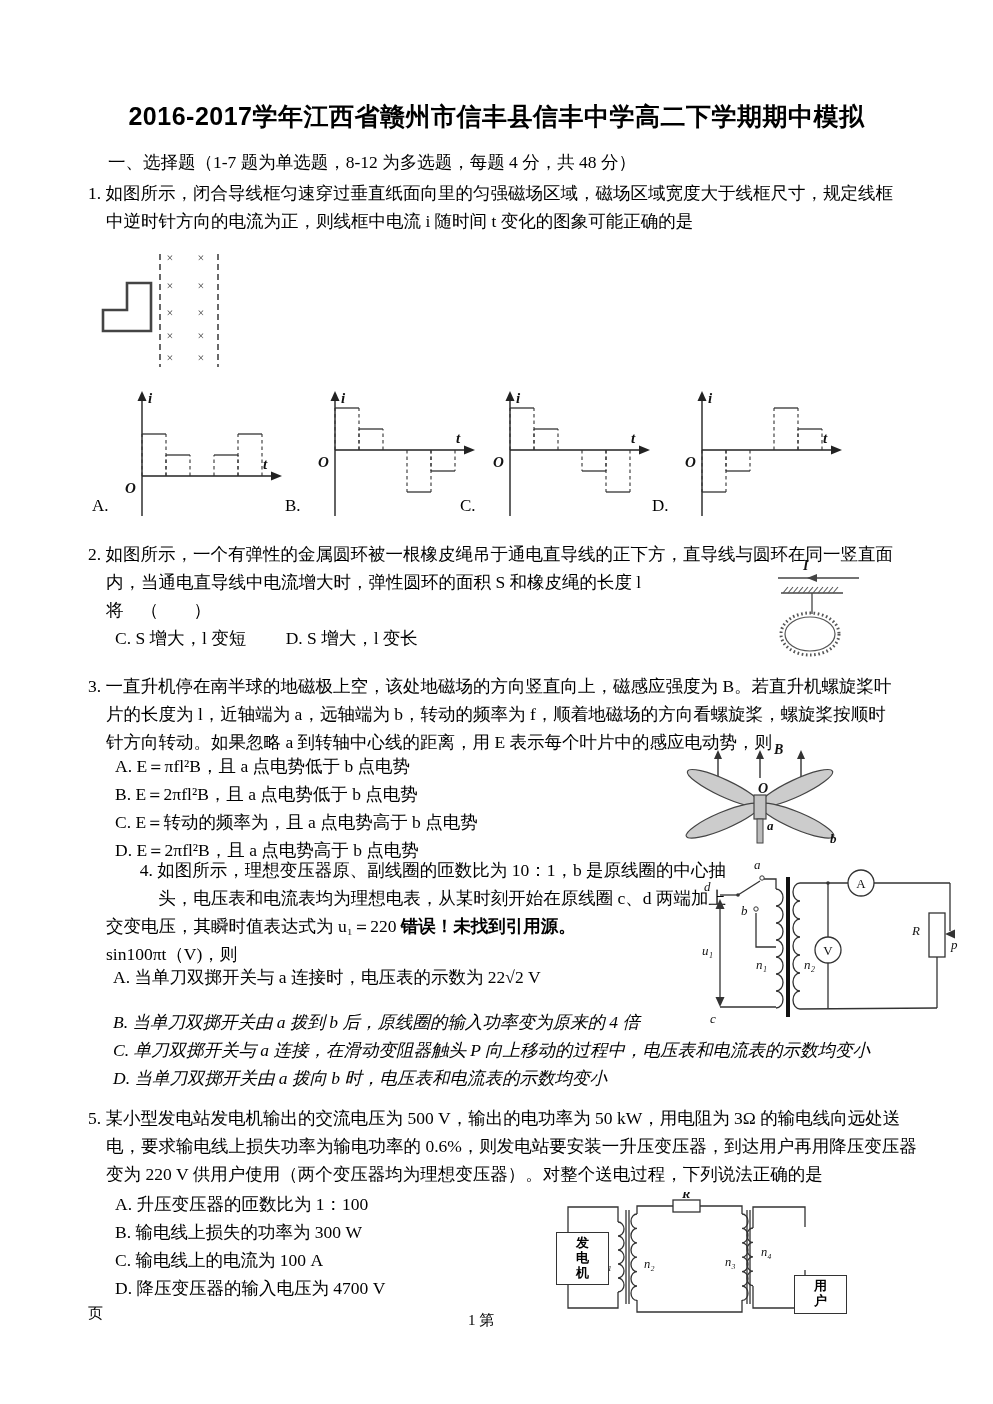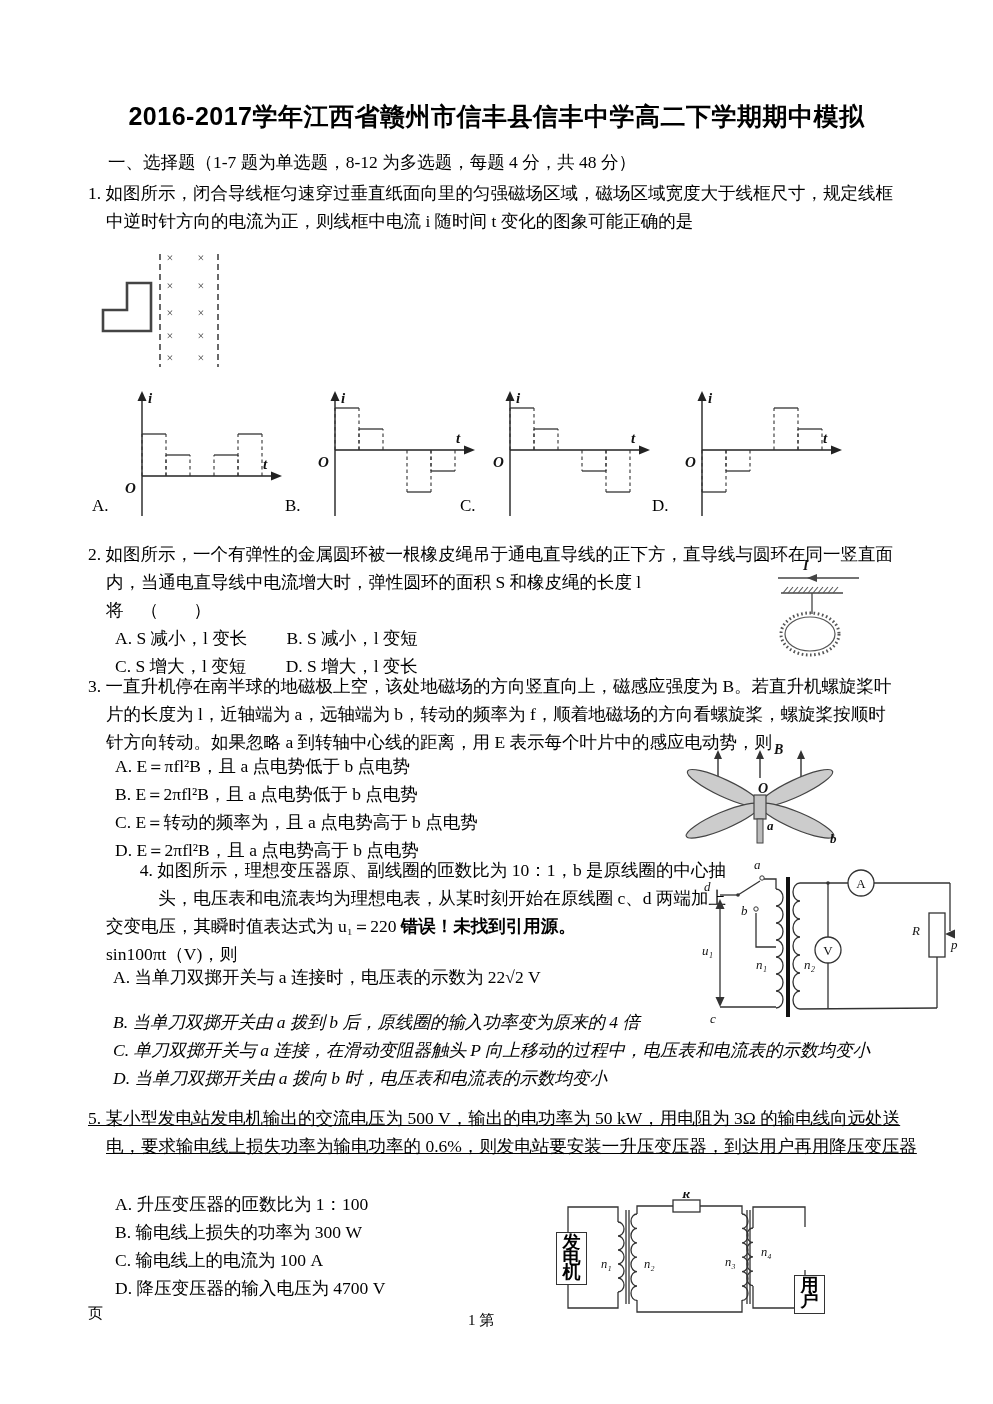--- a/index.html
+++ b/index.html
@@ -22,21 +22,21 @@
   .opts .tline{white-space:nowrap;}
   .oneline{white-space:nowrap;line-height:28px;}
   .bold{font-weight:bold;}
   .graph-cell{position:absolute;width:195px;height:140px;}
   .graph-label{position:absolute;left:2px;top:108px;font-size:17px;}
   .graph-cell svg{position:absolute;left:26px;top:0;}
   svg{display:block;}
   svg text{font-family:"Liberation Serif","DejaVu Serif",serif;}
   .vbox{
     position:absolute;border:1.6px solid #333;width:19px;text-align:center;
-    font-size:18px;line-height:15px;font-weight:bold;padding:2px 5px;
+    font-size:13px;line-height:15px;font-weight:bold;padding:2px 16px;
     word-break:break-all;background:#fff;
     font-family:"Liberation Sans","DejaVu Sans",sans-serif;
   }
   .footer{font-size:15px;white-space:nowrap;}
 </style>
 </head>
 <body>
 
 <div class="page">
 
@@ -163,21 +163,20 @@
         <line x1="146" y1="62" x2="146" y2="41" stroke="#333" stroke-width="1.1" stroke-dasharray="3.5,3"></line>
       </svg>
   </div>
 
   <div class="abs qtext" style="left:88px;top:540px;width:830px;">
       <div class="tline">2. 如图所示，一个有弹性的金属圆环被一根橡皮绳吊于通电直导线的正下方，直导线与圆环在同一竖直面</div>
       <div class="tline">内，当通电直导线中电流增大时，弹性圆环的面积 S 和橡皮绳的长度 l</div>
       <div class="tline">将　（　　）</div>
     </div>
   <div class="abs opts" style="left:115px;top:624px;">
-      <div class="tline">A. S 减小，l 变长　　 B. S 减小，l 变短</div>
       <div class="tline">C. S 增大，l 变短　　 D. S 增大，l 变长</div>
     </div>
 
   <svg class="abs" style="left:763px;top:556px;" width="165" height="150" viewBox="0 0 165 150">
     <line x1="15" y1="22" x2="96" y2="22" stroke="#444" stroke-width="1.4"></line>
     <path d="M44 22 l10 -4 v8 z" fill="#444"></path>
     <text x="40" y="14" font-size="14" font-style="italic" font-weight="bold" fill="#111">I</text>
     <line x1="18" y1="37" x2="80" y2="37" stroke="#444" stroke-width="1.4"></line>
     <path d="M20 37 l5 -6 M25 37 l5 -6 M30 37 l5 -6 M35 37 l5 -6 M40 37 l5 -6 M45 37 l5 -6 M50 37 l5 -6 M55 37 l5 -6 M60 37 l5 -6 M65 37 l5 -6 M70 37 l5 -6" stroke="#555" stroke-width="1.1"></path>
     <line x1="49" y1="37" x2="49" y2="58" stroke="#444" stroke-width="1.3"></line>
@@ -270,23 +269,24 @@
       <text x="4" y="100">u₁</text>
       <text x="58" y="114">n₁</text>
       <text x="106" y="114">n₂</text>
       <text x="214" y="80">R</text>
       <text x="253" y="94">p</text>
     </g>
     <text x="163" y="33" font-size="13" text-anchor="middle" fill="#111">A</text>
     <text x="130" y="100" font-size="13" text-anchor="middle" fill="#111">V</text>
   </svg>
 
-  <div class="abs qtext" style="left:88px;top:1104px;width:830px;text-decoration:underline;">
+  <div class="abs qtext" style="left:88px;top:1104px;width:830px;">
       <div class="tline">5. 某小型发电站发电机输出的交流电压为 500 V，输出的电功率为 50 kW，用电阻为 3Ω 的输电线向远处送</div>
       <div class="tline">电，要求输电线上损失功率为输电功率的 0.6%，则发电站要安装一升压变压器，到达用户再用降压变压器</div>
+      <div class="tline">变为 220 V 供用户使用（两个变压器均为理想变压器）。对整个送电过程，下列说法正确的是</div>
     </div>
   <div class="abs opts" style="left:115px;top:1190px;">
       <div class="tline">A. 升压变压器的匝数比为 1：100</div>
       <div class="tline">B. 输电线上损失的功率为 300 W</div>
       <div class="tline">C. 输电线上的电流为 100 A</div>
       <div class="tline">D. 降压变压器的输入电压为 4700 V</div>
     </div>
 
   <svg class="abs" style="left:540px;top:1192px;" width="420" height="135" viewBox="0 0 420 135">
     <g stroke="#333" stroke-width="1.3" fill="none">

